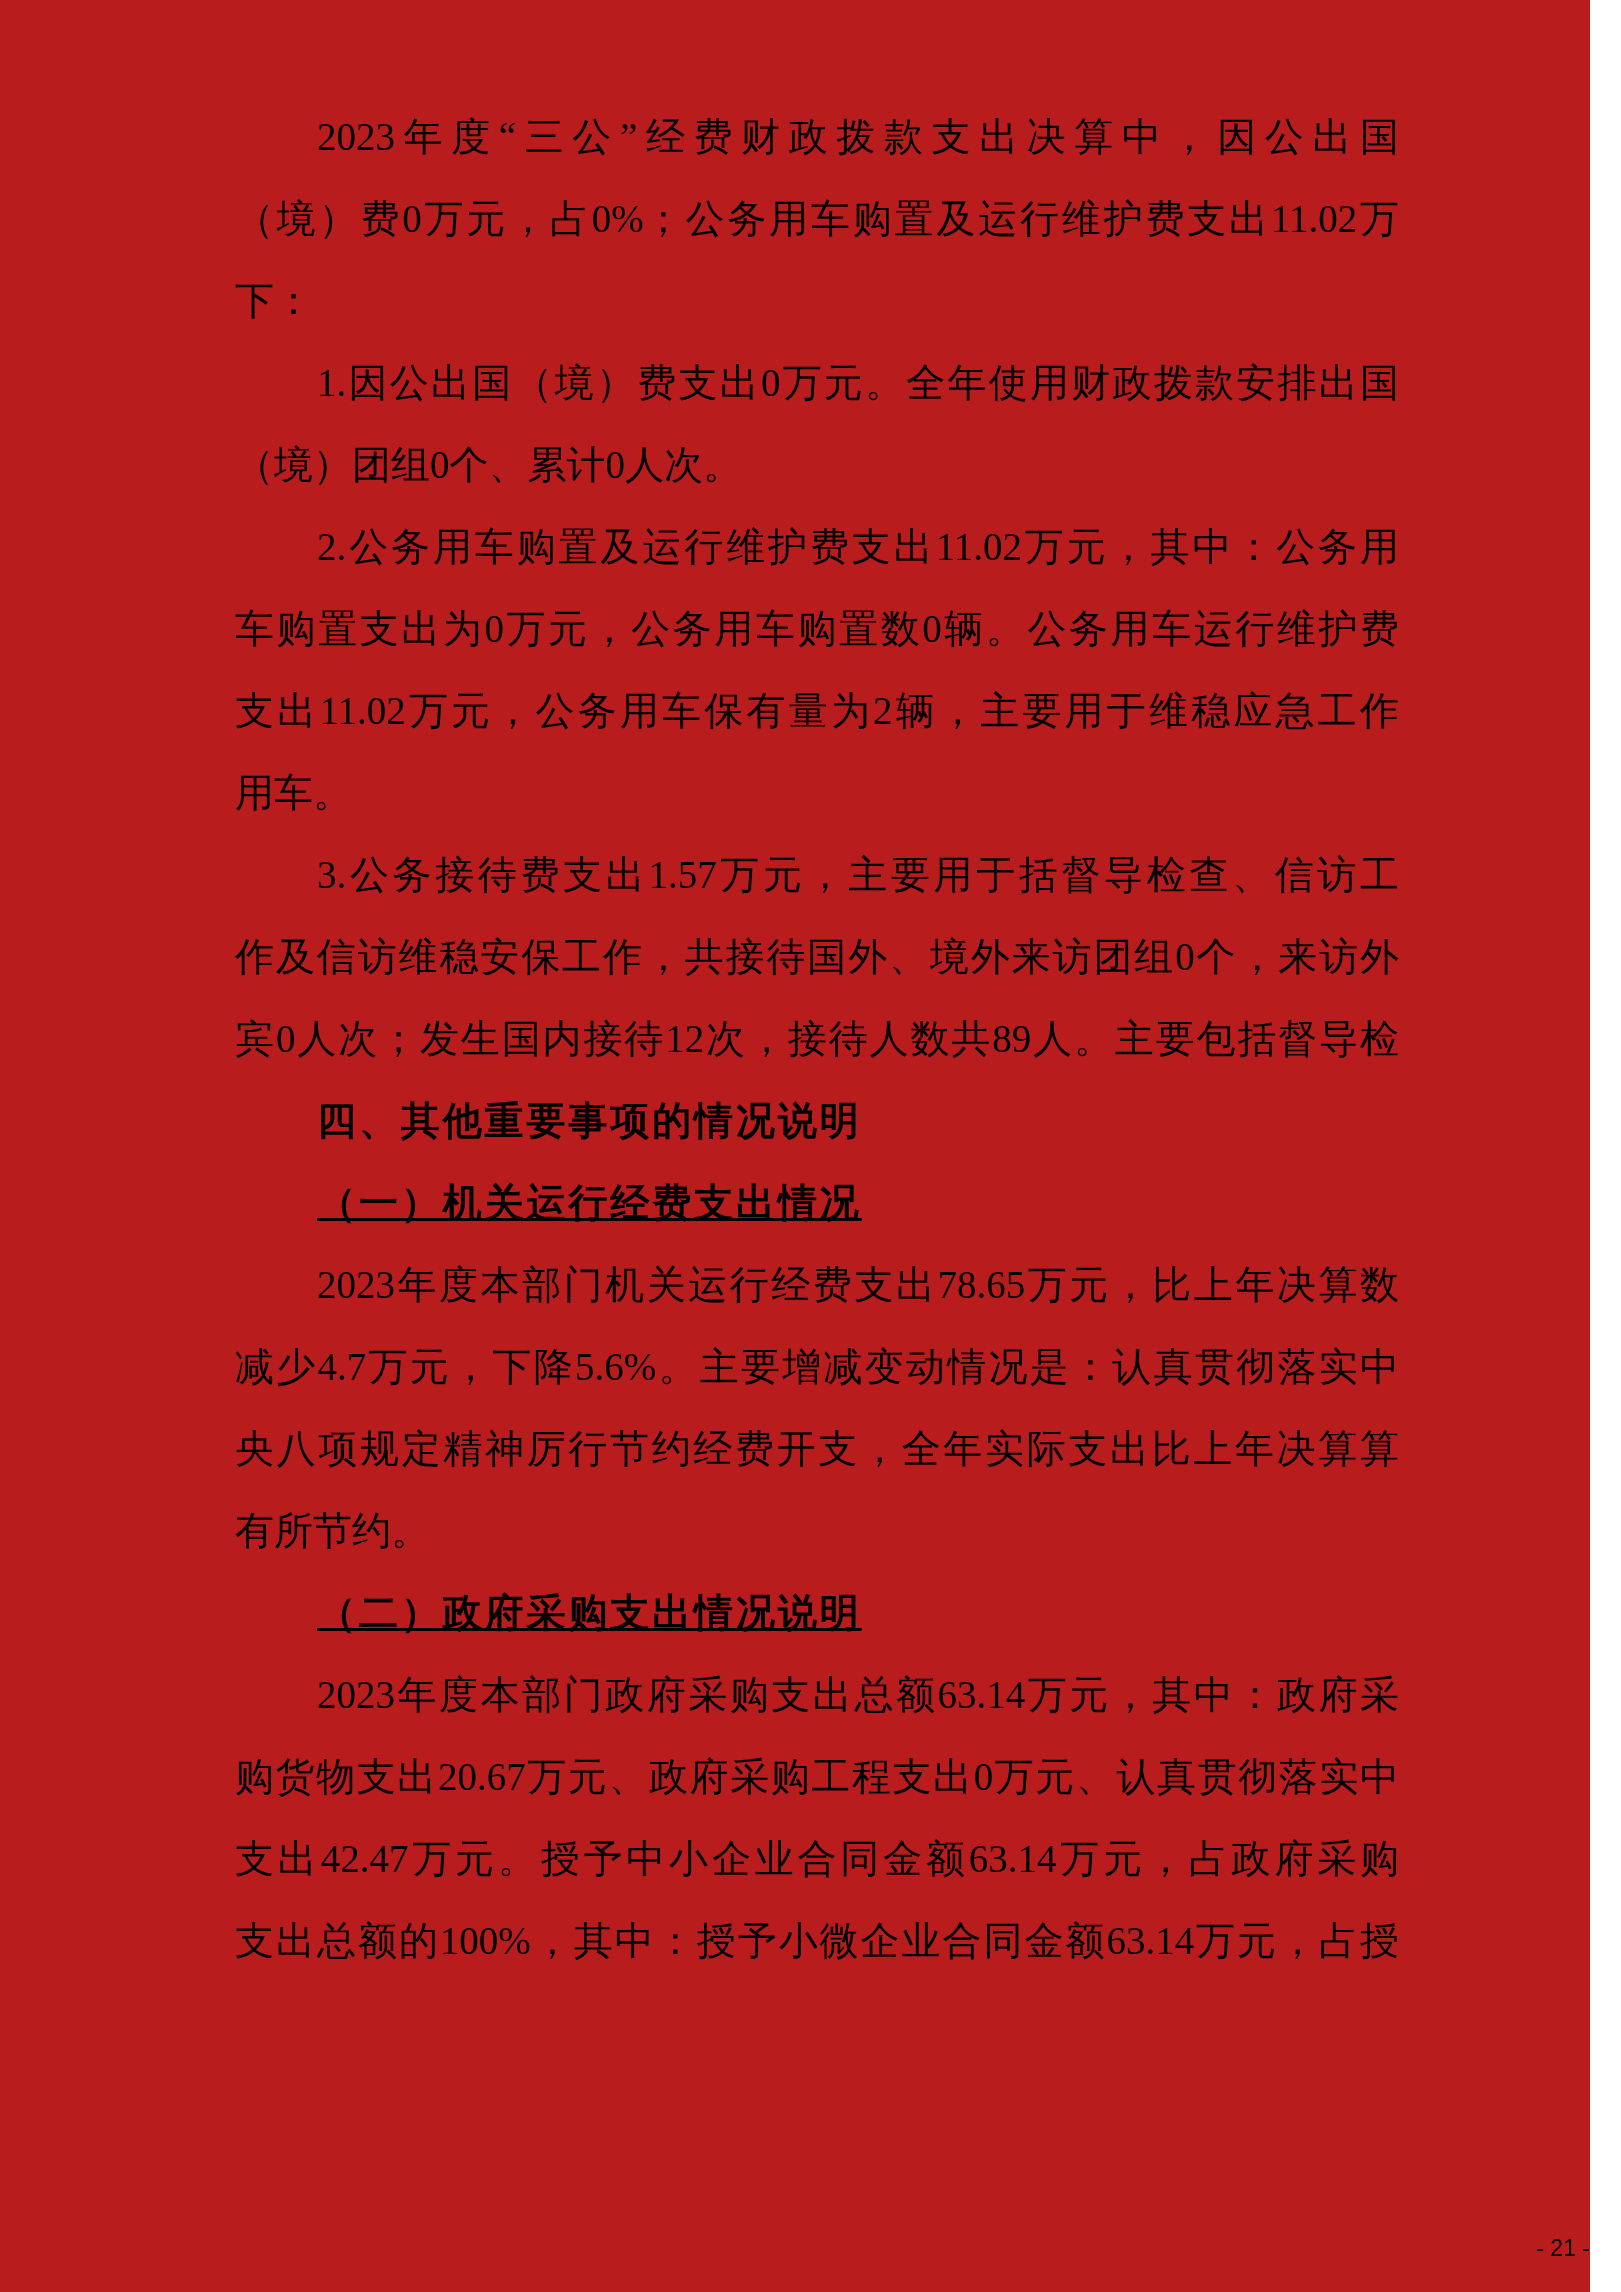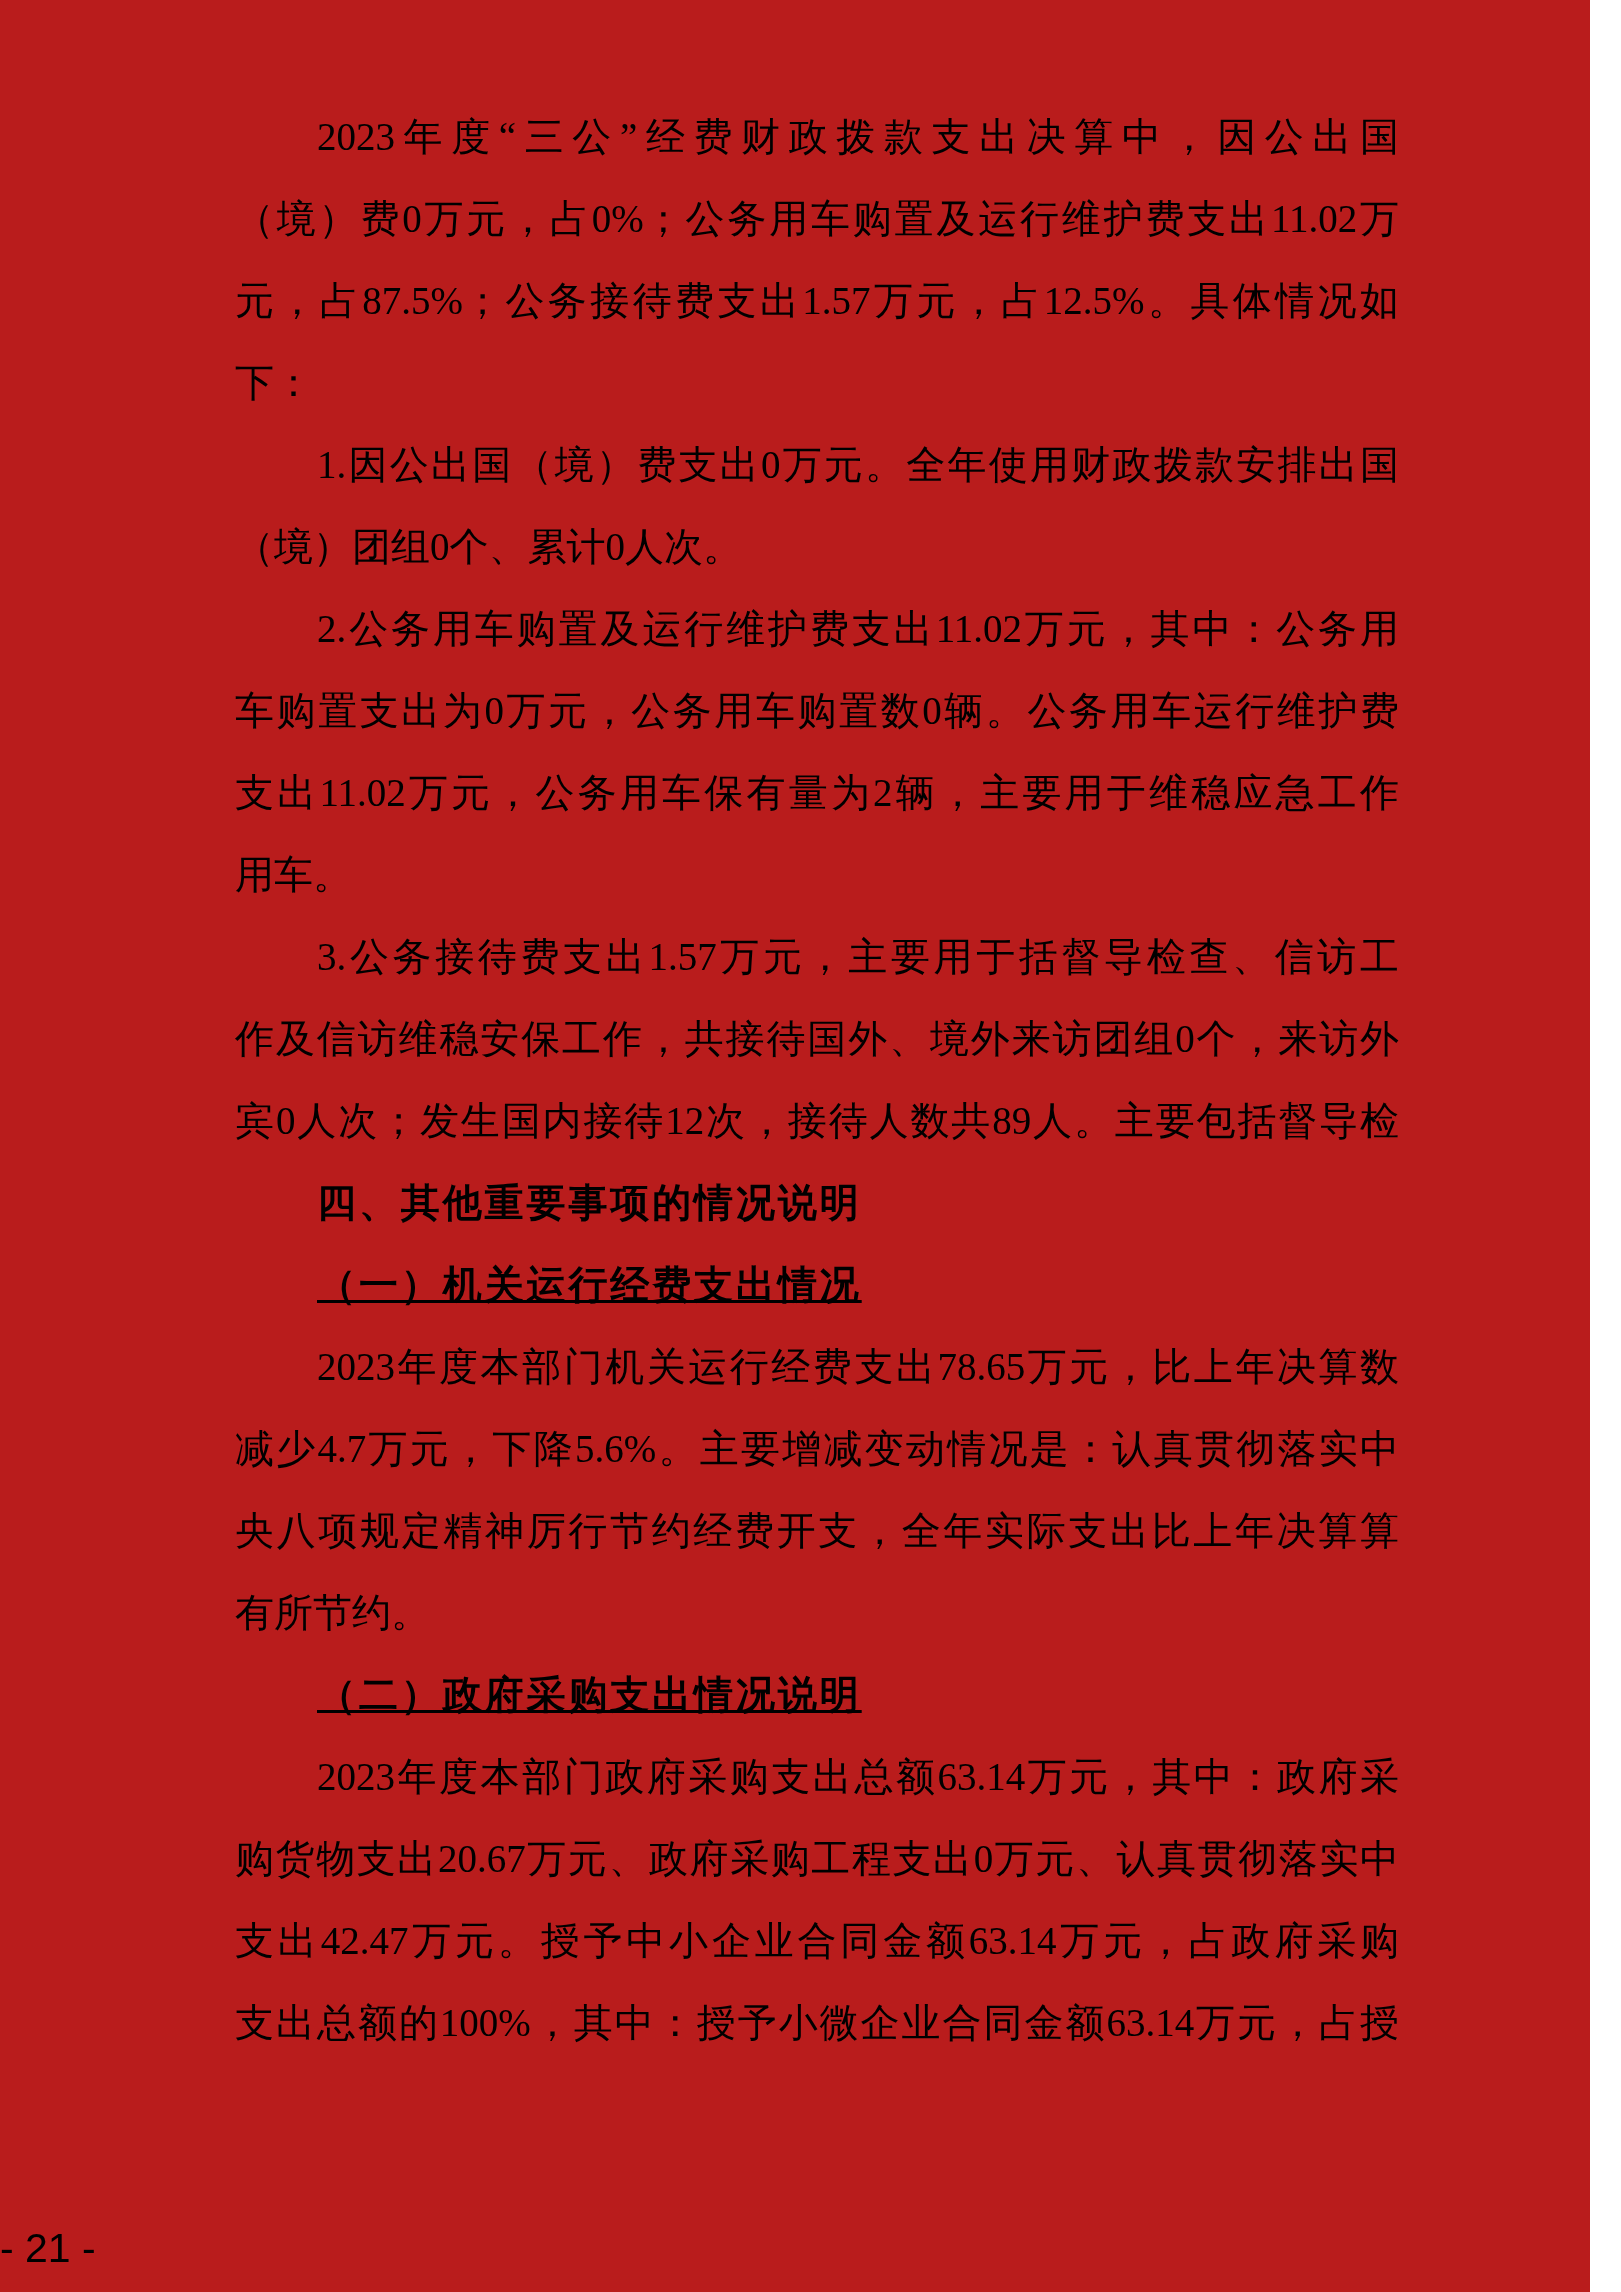--- a/index.html
+++ b/index.html
@@ -52,34 +52,33 @@
     letter-spacing: 2.9px;
     text-decoration: underline;
   }
   .page-num {
     position: absolute;
     left: 0;
     right: 0;
     top: 2227px;
     height: 43px;
     line-height: 43px;
-    text-align: left;
-    font-size: 41px;
+    text-align: right;
+    font-size: 23px;
     font-family: "Liberation Sans", "DejaVu Sans", sans-serif;
     color: #000000;
   }
 </style>
 </head>
 <body>
 
 <div class="page">
   <div class="text-block">
     <div class="line body just indent">2023年度“三公”经费财政拨款支出决算中，因公出国</div>
     <div class="line body just">（境）费0万元，占0%；公务用车购置及运行维护费支出11.02万</div>
-    <div class="line body just">元，占87.5%；公务接待费支出1.57万元，占12.5%。具体情况如</div>
     <div class="line body">下：</div>
     <div class="line body just indent">1.因公出国（境）费支出0万元。全年使用财政拨款安排出国</div>
     <div class="line body">（境）团组0个、累计0人次。</div>
     <div class="line body just indent">2.公务用车购置及运行维护费支出11.02万元，其中：公务用</div>
     <div class="line body just">车购置支出为0万元，公务用车购置数0辆。公务用车运行维护费</div>
     <div class="line body just">支出11.02万元，公务用车保有量为2辆，主要用于维稳应急工作</div>
     <div class="line body">用车。</div>
     <div class="line body just indent">3.公务接待费支出1.57万元，主要用于括督导检查、信访工</div>
     <div class="line body just">作及信访维稳安保工作，共接待国外、境外来访团组0个，来访外</div>
     <div class="line body just">宾0人次；发生国内接待12次，接待人数共89人。主要包括督导检</div>

